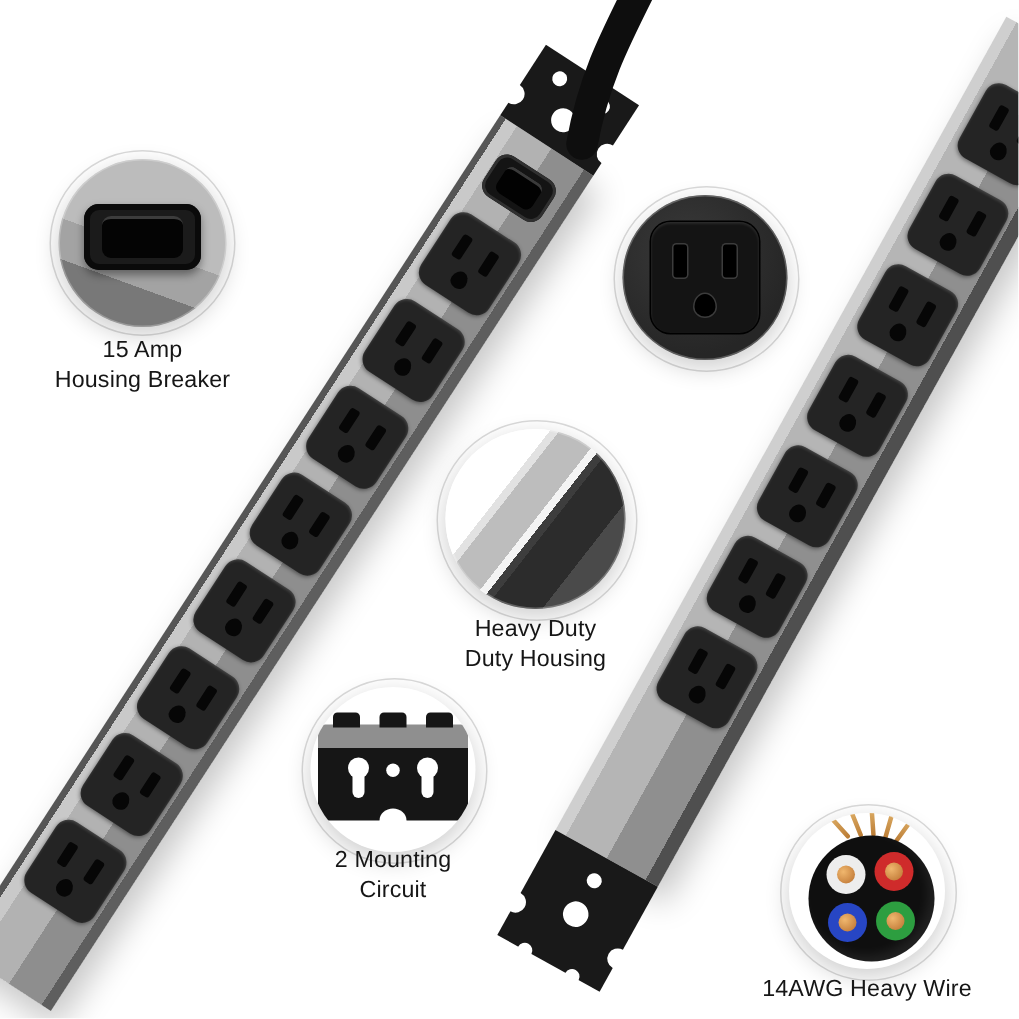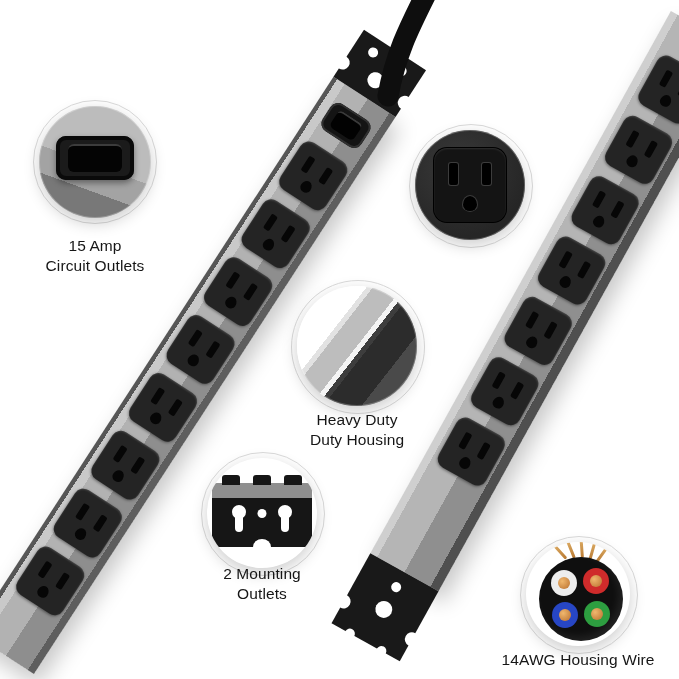--- a/index.html
+++ b/index.html
@@ -198,23 +198,23 @@
       <span class="h h-e"></span>
     </div>
   </div>
 
   <span class="ring" style="left:33px;top:100px;width:122px;height:122px;"></span>
   <div class="co co-breaker">
     <div class="sw">
         <span class="slit"></span>
       </div>
   </div>
-  <div class="lbl" style="left:15px;top:224px;width:160px;margin-top:12px;">
+  <div class="lbl" style="left:15px;top:224px;width:160px;">
     <span>15 Amp</span><br>
-    <span>Circuit Outlets</span>
+    <span>Housing Breaker</span>
   </div>
 
   <span class="ring" style="left:409px;top:124px;width:122px;height:122px;"></span>
   <div class="co co-outlet">
     <div class="big-outlet">
       <span class="slot sl"></span>
       <span class="slot sr"></span>
       <span class="ohole"></span>
     </div>
   </div>
@@ -235,34 +235,34 @@
       <span class="kh-c kl-c"></span>
       <span class="kh-s kl-s"></span>
       <span class="kh-c kr-c"></span>
       <span class="kh-s kr-s"></span>
       <span class="ch"></span>
       <span class="bn"></span>
     </div>
   </div>
   <div class="lbl" style="left:182px;top:564px;width:160px;">
     <span>2 Mounting</span><br>
-    <span>Outlets</span>
+    <span>Circuit</span>
   </div>
 
   <span class="ring" style="left:520px;top:536px;width:116px;height:116px;"></span>
   <div class="co co-wire">
     <span class="strand" style="left:30px;top:-6px;transform:rotate(-42deg);"></span>
     <span class="strand" style="left:42px;top:-9px;transform:rotate(-22deg);"></span>
     <span class="strand" style="left:54px;top:-10px;transform:rotate(-4deg);"></span>
     <span class="strand" style="left:66px;top:-8px;transform:rotate(16deg);"></span>
     <span class="strand" style="left:77px;top:-4px;transform:rotate(36deg);"></span>
     <div class="cable">
       <span class="wire w-white"></span>
       <span class="wire w-red"></span>
       <span class="wire w-blue"></span>
       <span class="wire w-green"></span>
     </div>
   </div>
   <div class="lbl" style="left:488px;top:650px;width:180px;">
-    <span>14AWG Housing Wire</span>
+    <span>14AWG Heavy Wire</span>
   </div>
 
 </div>
 
 </body></html>

